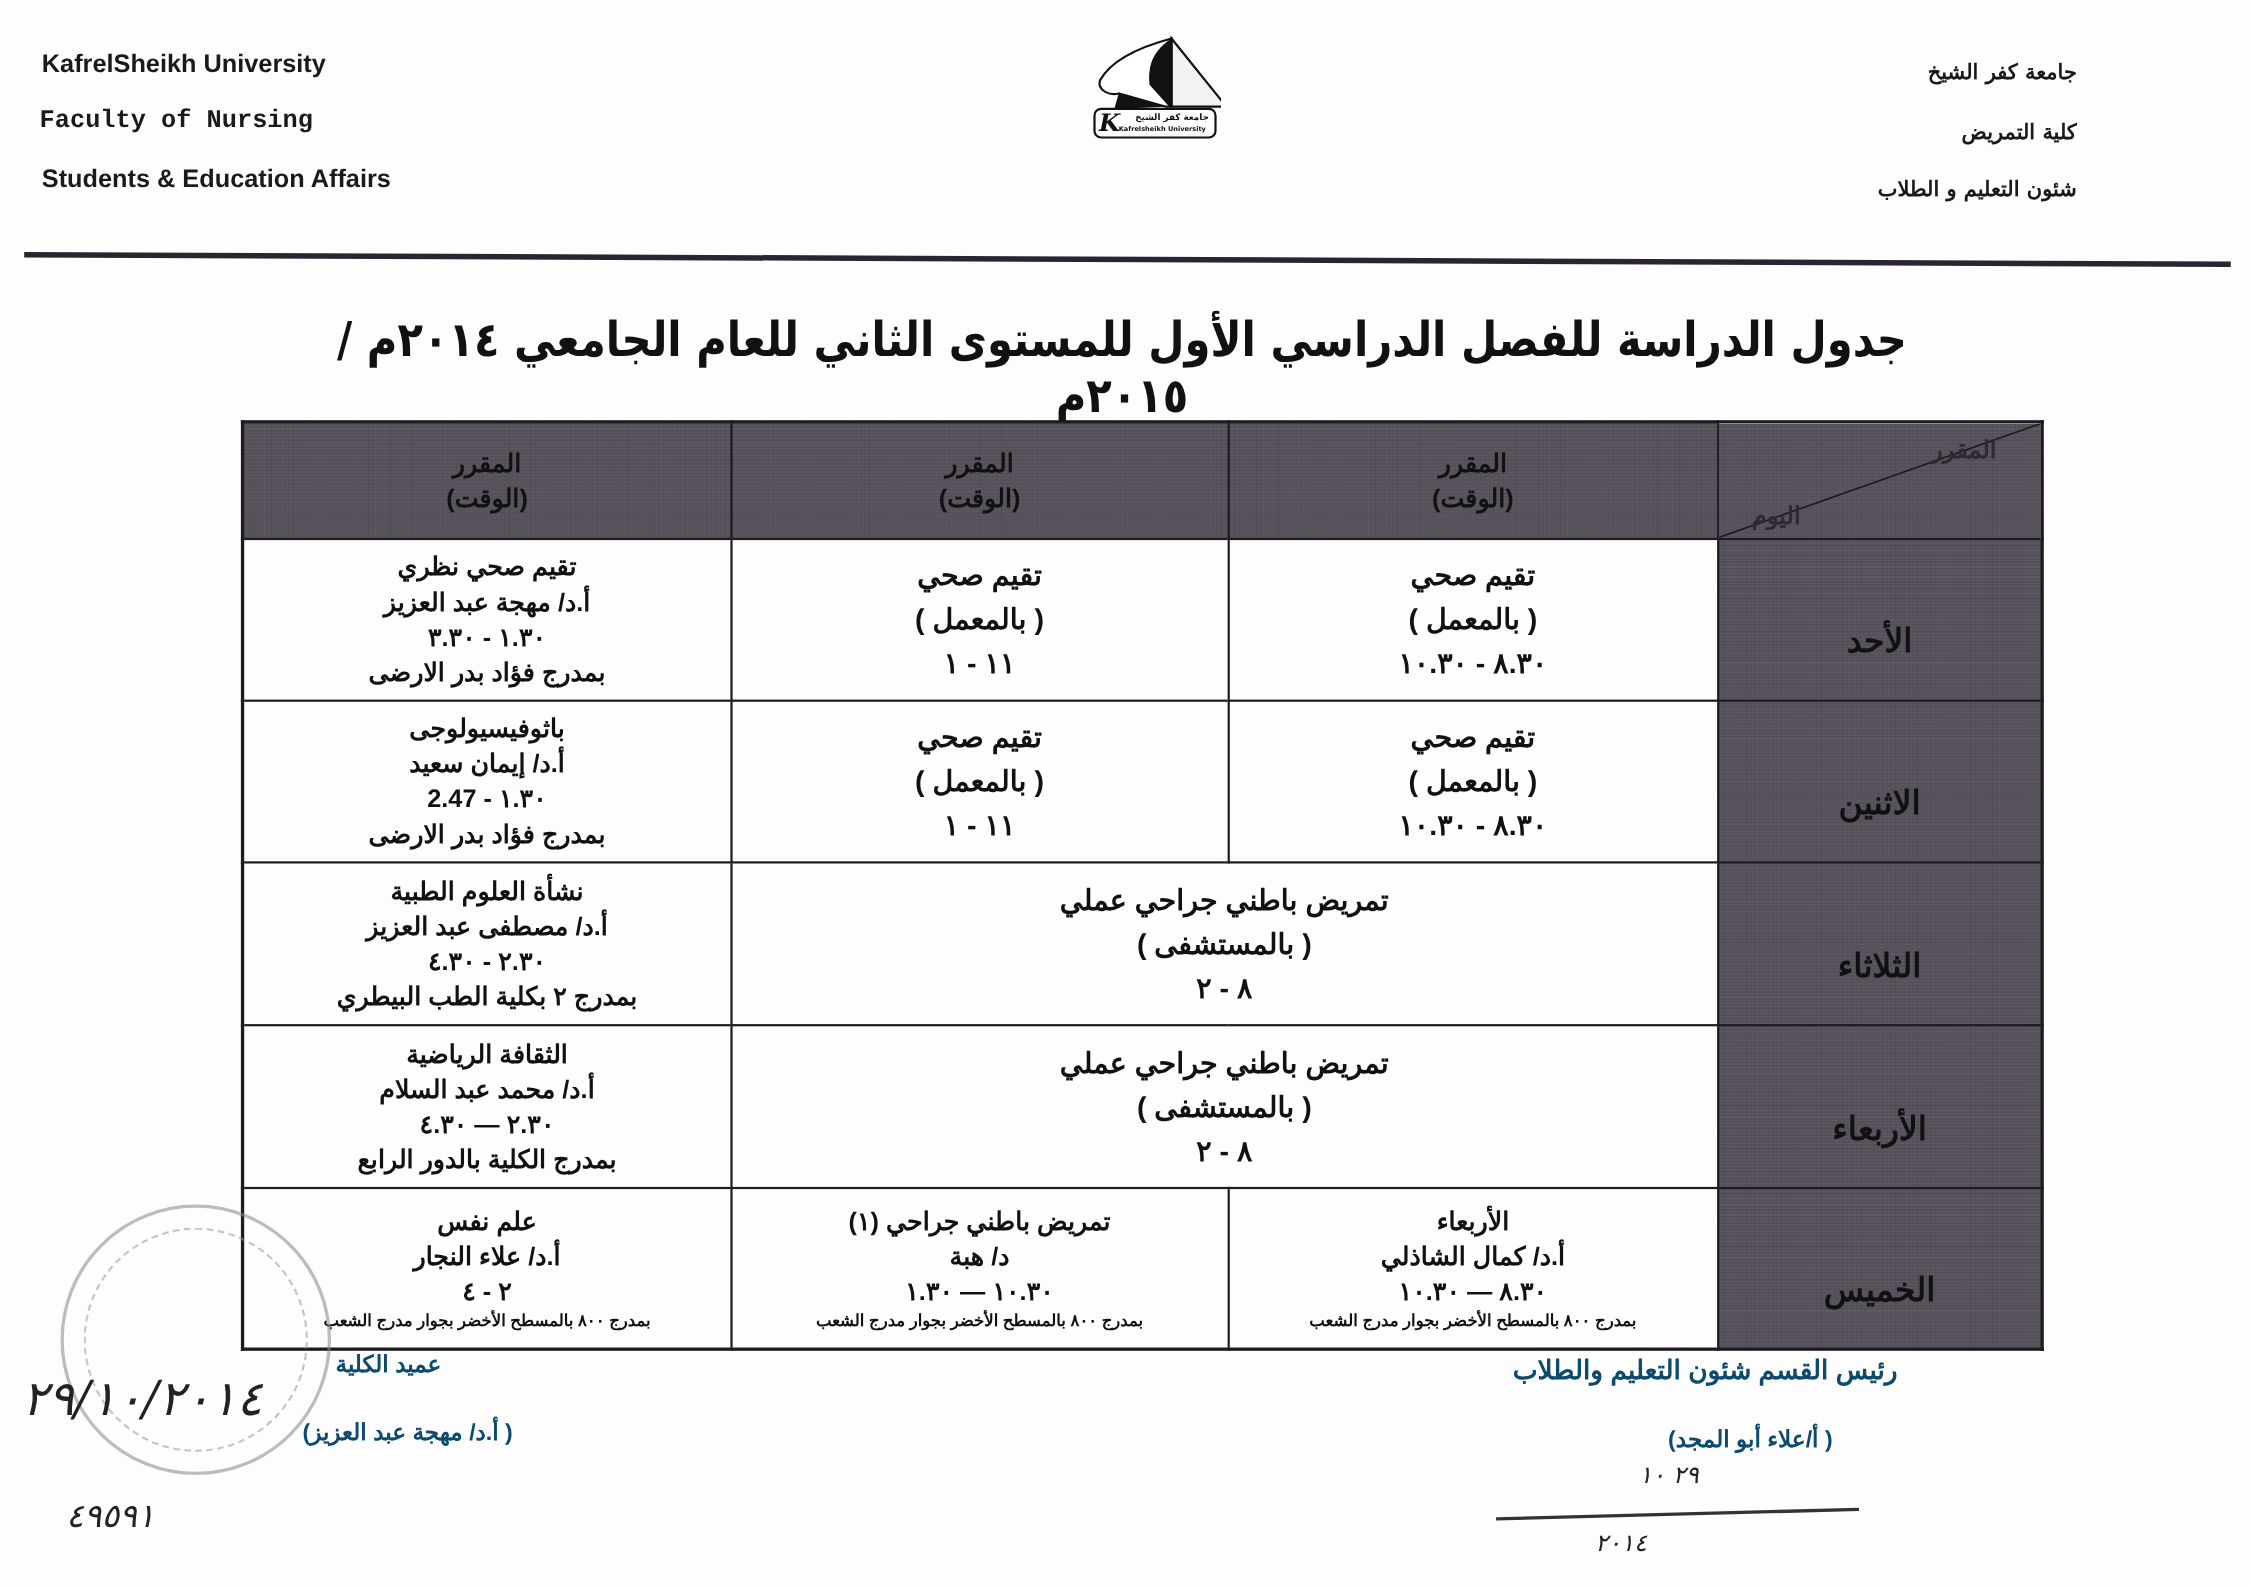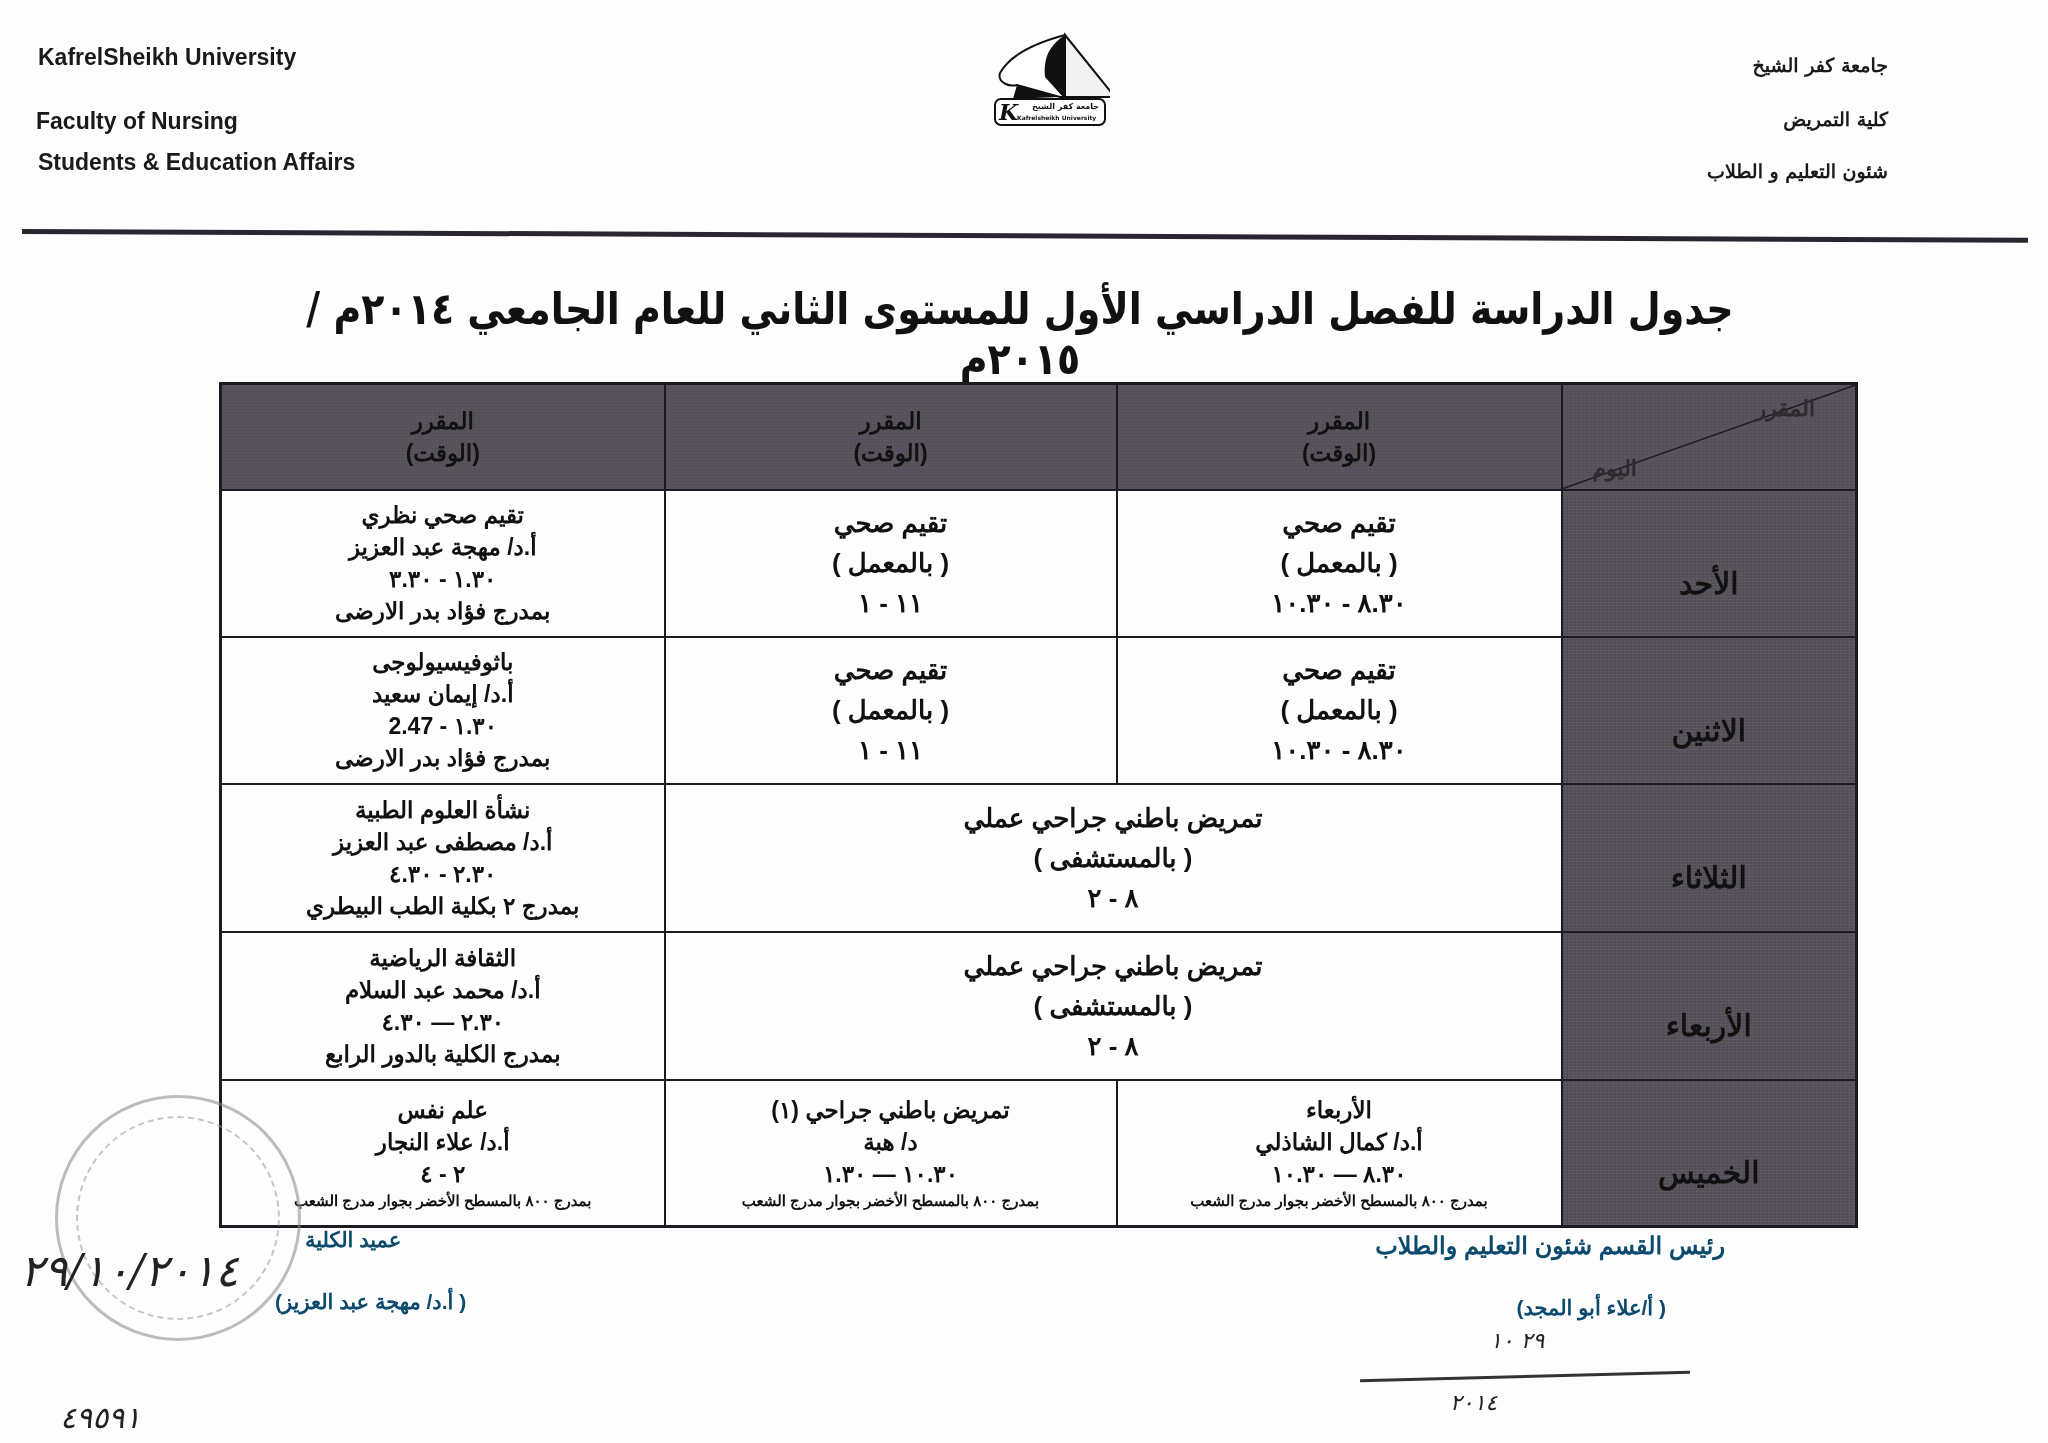--- a/index.html
+++ b/index.html
@@ -43,21 +43,21 @@
   .small-loc { font-size:15px !important; line-height:22px !important; }
   .sig { direction:rtl; font-family:"Liberation Sans", sans-serif; font-weight:bold; color:#0c4a6e; }
   .stamp { left:55px; top:1095px; width:240px; height:240px; border-radius:50%; border:3px solid #888; opacity:0.55; }
   .stamp::after { content:""; position:absolute; left:18px; top:18px; right:18px; bottom:18px; border-radius:50%; border:2px dashed #999; }
   .hand { font-family:"DejaVu Serif", serif; color:#222; font-style:italic; }
 </style>
 </head>
 <body>
 
 <div class="abs en-head" style="top:44px;">KafrelSheikh University</div>
-<div class="abs en-head" style="top:108px; left:36px;">Faculty of Nursing</div>
+<div class="abs en-head" style="top:96px; left:36px;font-family:Liberation Mono, monospace;">Faculty of Nursing</div>
 <div class="abs en-head" style="top:149px;">Students &amp; Education Affairs</div>
 
 <div class="abs logo">
   <svg width="155" height="110" viewBox="0 0 155 110">
     <path d="M110 10 L160 72 L110 72 Z" fill="#f2f2f2" stroke="#111" stroke-width="2"></path>
     <path d="M110 10 C80 18 55 30 45 48 C42 58 55 62 62 60 L105 72 L110 72 Z" fill="#fff" stroke="#111" stroke-width="2"></path>
     <path d="M110 10 C95 20 88 32 90 52 L108 72 L110 72 Z" fill="#111"></path>
     <path d="M62 60 L105 72 L58 74 Z" fill="#111"></path>
     <rect x="40" y="74" width="110" height="26" rx="6" fill="#fff" stroke="#111" stroke-width="2"></rect>
   </svg>
@@ -196,19 +196,19 @@
     </td>
   </tr>
 </tbody>
   </table>
 
 <div class="abs stamp"></div>
 
 <div class="abs sig" style="left:305px; top:1228px; font-size:21px;">عميد الكلية</div>
 <div class="abs hand" style="left:20px; top:1245px; font-size:44px; direction:rtl;">٢٩/١٠/٢٠١٤</div>
 <div class="abs sig" style="left:275px; top:1290px; font-size:21px;">( أ.د/ مهجة عبد العزيز)</div>
-<div class="abs hand" style="left:60px; top:1360px; font-size:30px; direction:rtl;margin-top:40px;">٤٩٥٩١</div>
+<div class="abs hand" style="left:60px; top:1360px; font-size:30px; direction:rtl;">٤٩٥٩١</div>
 
 <div class="abs sig" style="right:323px; top:1232px; font-size:24px;">رئيس القسم شئون التعليم والطلاب</div>
 <div class="abs sig" style="right:382px; top:1296px; font-size:21px;">( أ/علاء أبو المجد)</div>
 <div class="abs hand" style="left:1490px; top:1328px; font-size:22px;">٢٩  ١٠</div>
 <div class="abs" style="left:1360px; top:1375px; width:330px; height:3px; background:#333; transform:rotate(-1.5deg);"></div>
 <div class="abs hand" style="left:1450px; top:1390px; font-size:22px;">٢٠١٤</div>
 
 </body></html>

